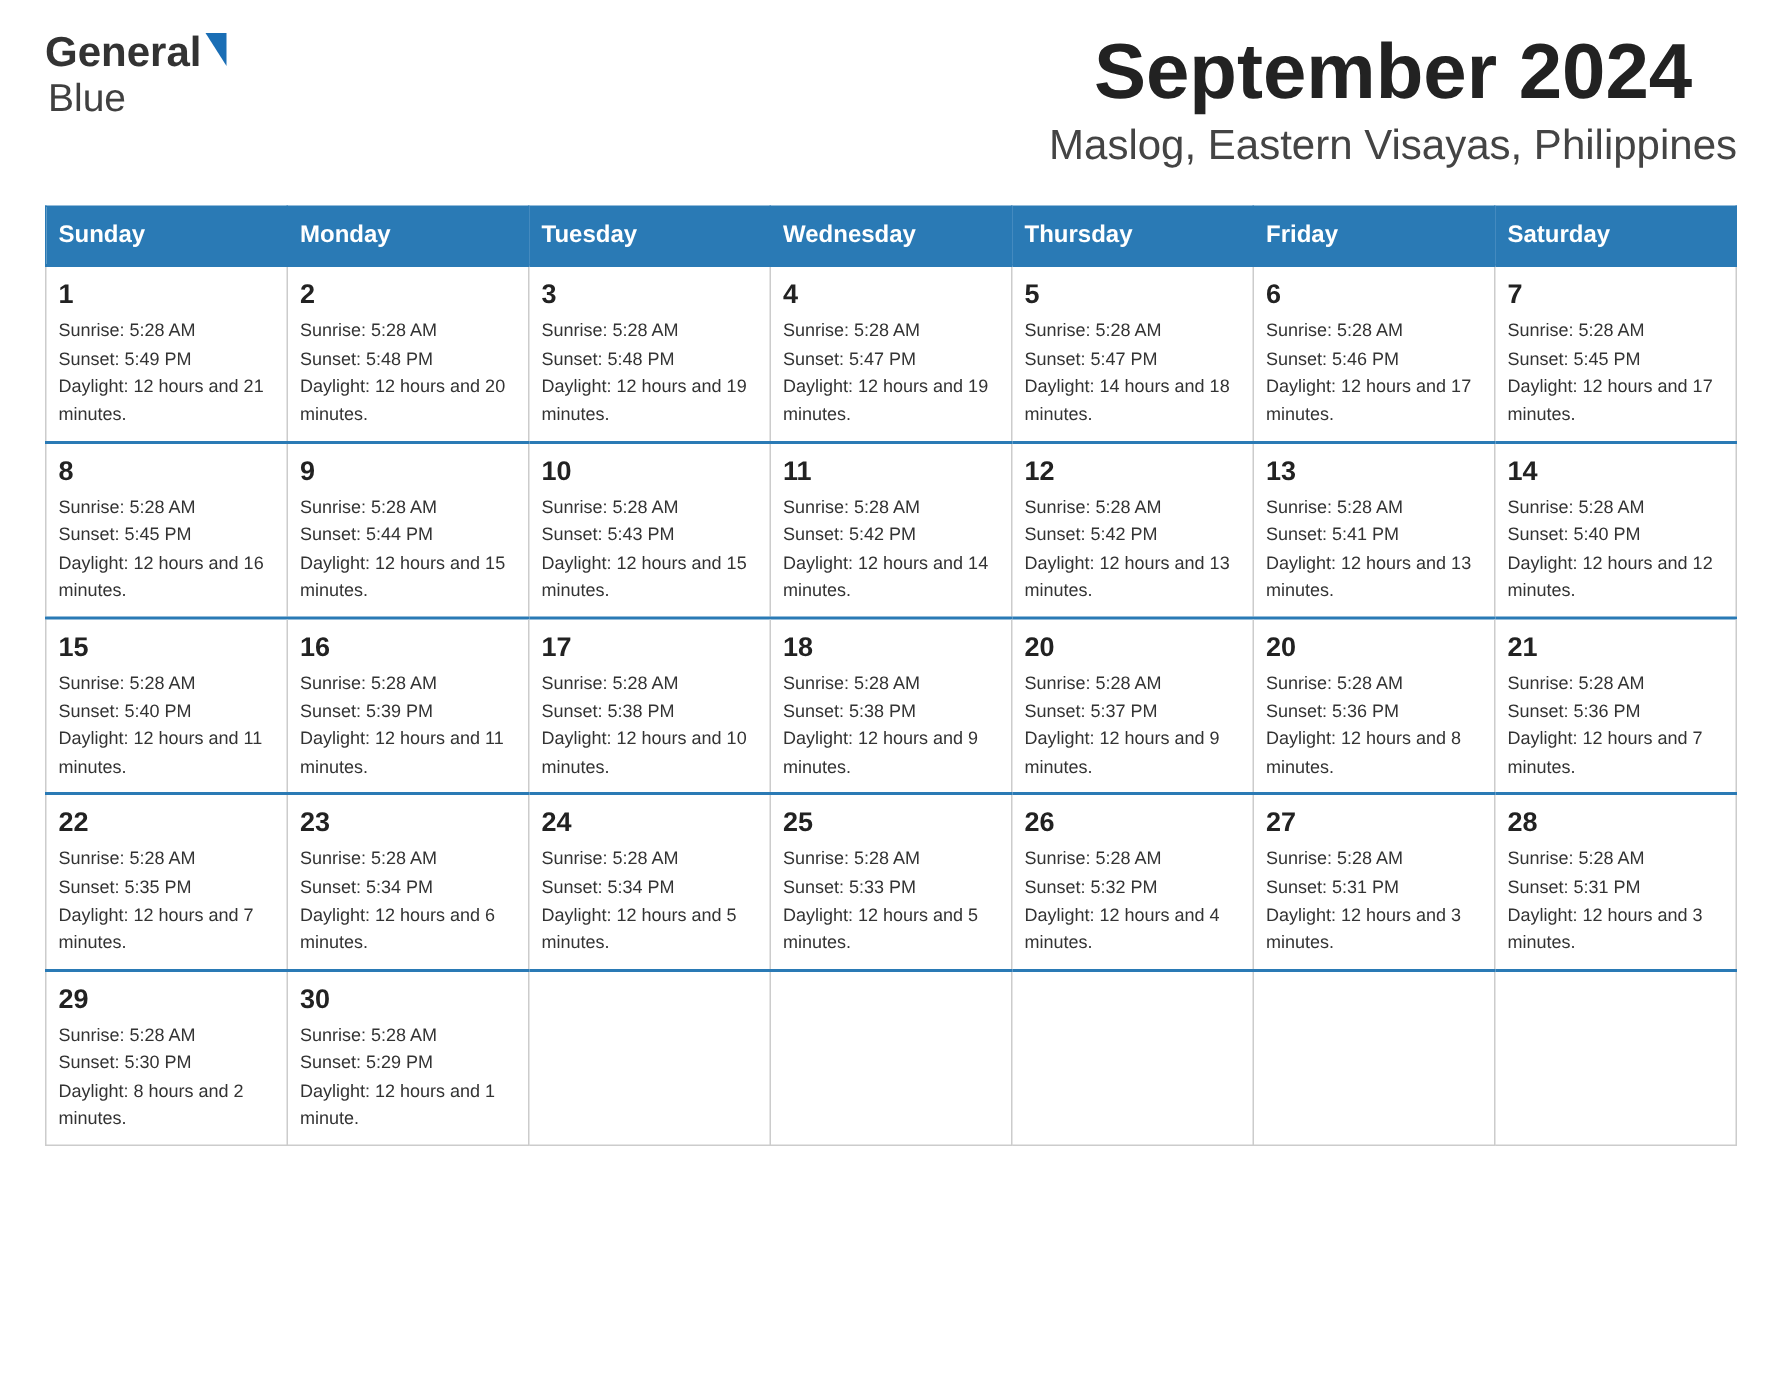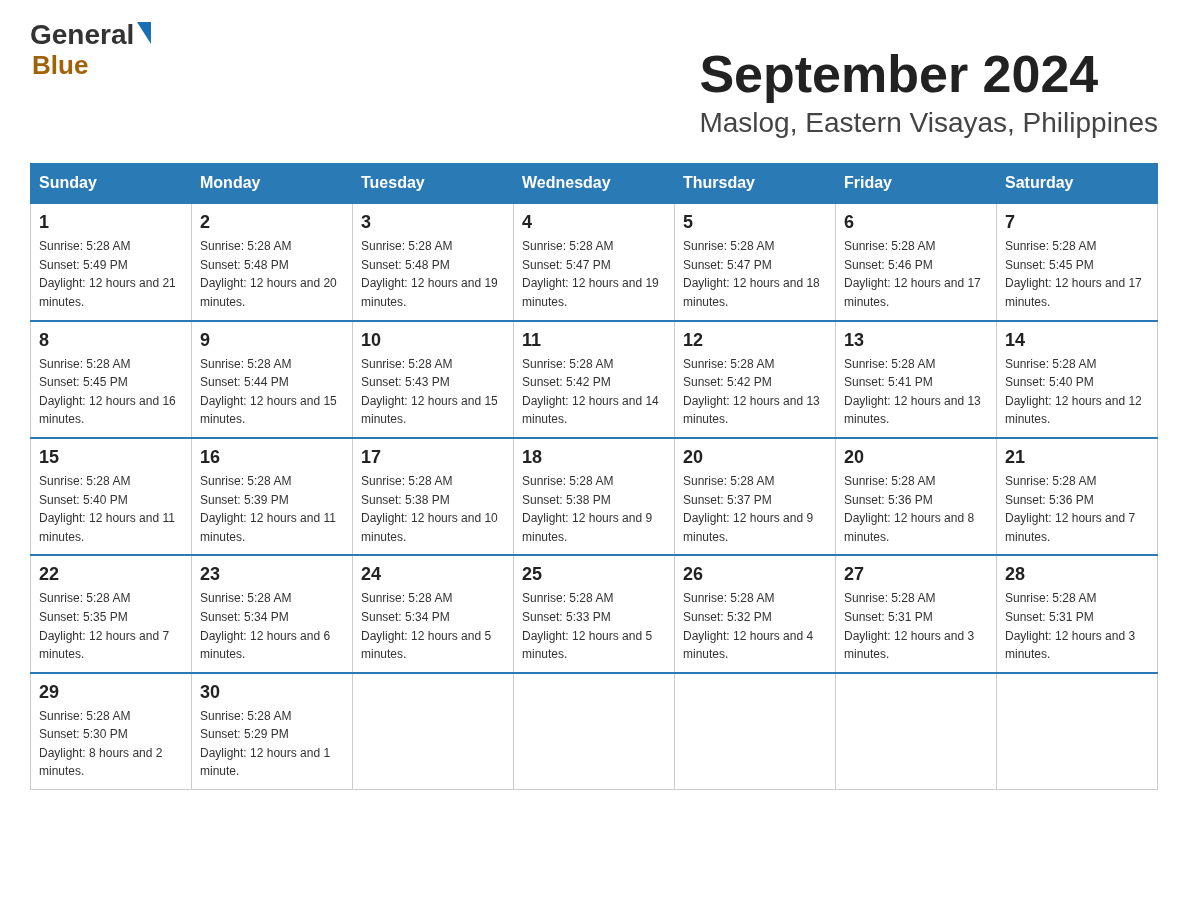--- a/index.html
+++ b/index.html
@@ -30,28 +30,27 @@
     .logo-group {
       display: flex;
       flex-direction: column;
       line-height: 1.1;
     }
     .logo-row1 {
       display: flex;
       align-items: center;
     }
     .logo-row2 {
-      color: #a16207;
+      color: #404040;
       font-size: 26px;
-      font-weight: bold;
+      font-weight: normal;
       margin-left: 2px;
     }
     .title-section {
-      text-align: left;
-      margin-top: 26px;
+      text-align: center;
     }
     .month-title {
       font-size: 52px;
       font-weight: bold;
       color: #222;
       line-height: 1.1;
     }
     .location-subtitle {
       font-size: 28px;
       color: #444;
@@ -177,21 +176,21 @@
           <span>Sunrise: 5:28 AM</span><br>
           <span>Sunset: 5:47 PM</span><br>
           <span>Daylight: 12 hours and 19 minutes.</span>
         </div>
       </td>
         <td>
         <span class="day-number">5</span>
         <div class="day-info">
           <span>Sunrise: 5:28 AM</span><br>
           <span>Sunset: 5:47 PM</span><br>
-          <span>Daylight: 12 hours and 18 minutes.</span>
+          <span>Daylight: 14 hours and 18 minutes.</span>
         </div>
       </td>
         <td>
         <span class="day-number">6</span>
         <div class="day-info">
           <span>Sunrise: 5:28 AM</span><br>
           <span>Sunset: 5:46 PM</span><br>
           <span>Daylight: 12 hours and 17 minutes.</span>
         </div>
       </td>

